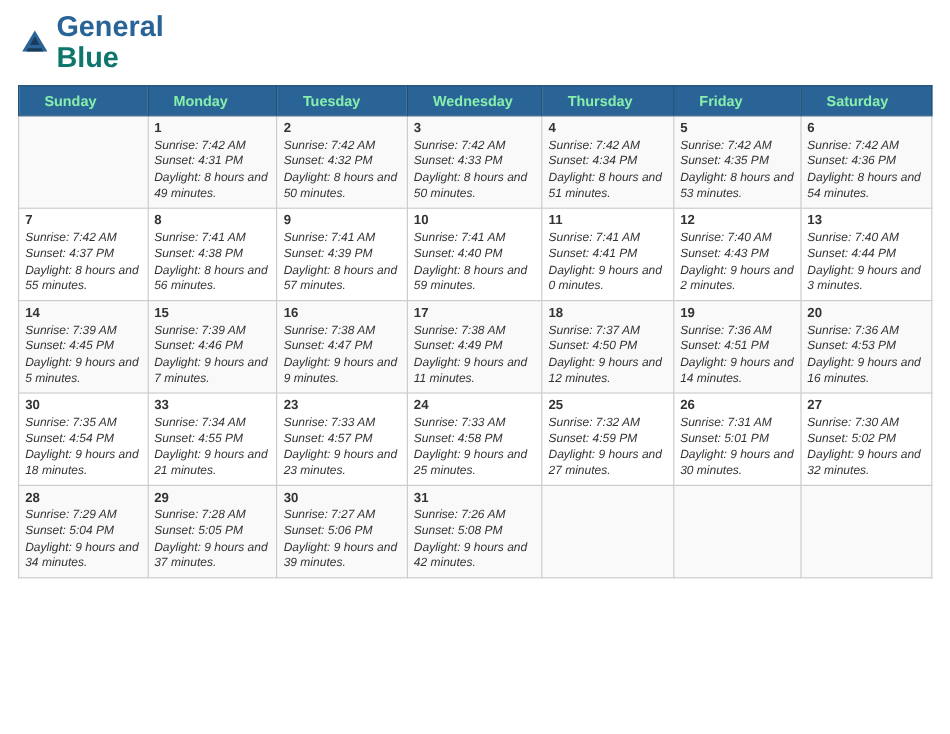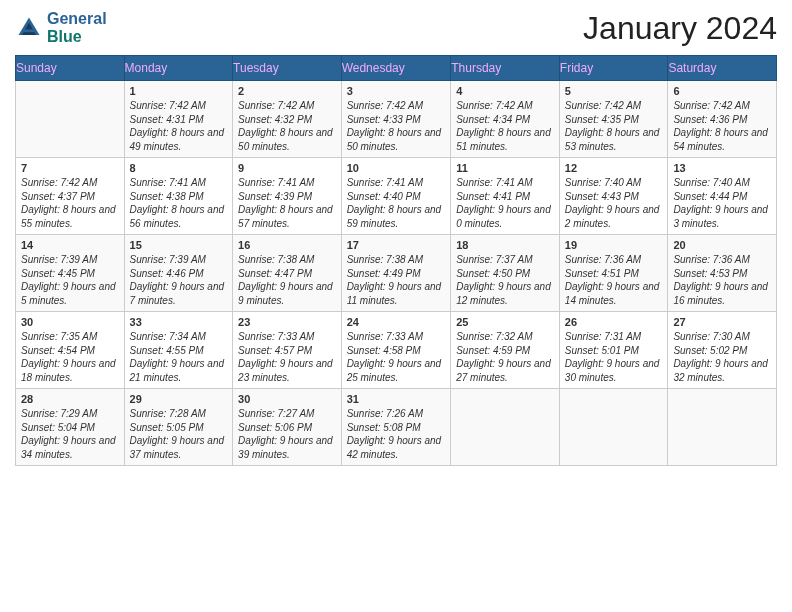--- a/index.html
+++ b/index.html
@@ -20,21 +20,21 @@
       justify-content: space-between;
       align-items: flex-start;
       margin-bottom: 8px;
     }
     .logo {
       display: flex;
       align-items: center;
       gap: 4px;
     }
     .logo-text {
-      font-size: 16px;
+      font-size: 24px;
       font-weight: bold;
       color: #1a1a2e;
       line-height: 1.1;
     }
     .logo-text span {
       color: #2a6496;
     }
     .logo-icon {
       width: 28px;
       height: 28px;
@@ -51,25 +51,25 @@
       font-size: 14px;
       color: #555;
     }
     .calendar {
       width: 100%;
       border-collapse: collapse;
       font-size: 10.5px;
     }
     .calendar thead tr th {
       background-color: #2a6496;
-      color: #f0abfc;
+      color: #86efac;
       text-align: left;
-      padding: 5px 0;
+      padding: 5px 21px;
       font-size: 12px;
-      font-weight: normal;
+      font-weight: bold;
       border: 1px solid #1e5276;
     }
     .calendar tbody tr td {
       border: 1px solid #ccc;
       vertical-align: top;
       padding: 4px 5px;
       width: 113px;
       min-height: 75px;
       color: #333;
       background: #fff;
@@ -106,21 +106,20 @@
         <polygon points="20,5 35,30 5,30" fill="#2a6496"></polygon>
         <polygon points="20,12 30,30 10,30" fill="#1a3a5c"></polygon>
         <rect x="10" y="22" width="20" height="4" fill="#2a6496"></rect>
       </svg>
       <div class="logo-text">
         <div><span>General</span></div>
         <div style="color:#0f766e;">Blue</div>
       </div>
     </div>
     <div class="title-block">
-      <div class="month-title">January 2024</div>
     </div>
   </div>
 
   <table class="calendar">
     <thead>
       <tr>
       <th>Sunday</th>
           <th>Monday</th>
           <th>Tuesday</th>
           <th>Wednesday</th>

